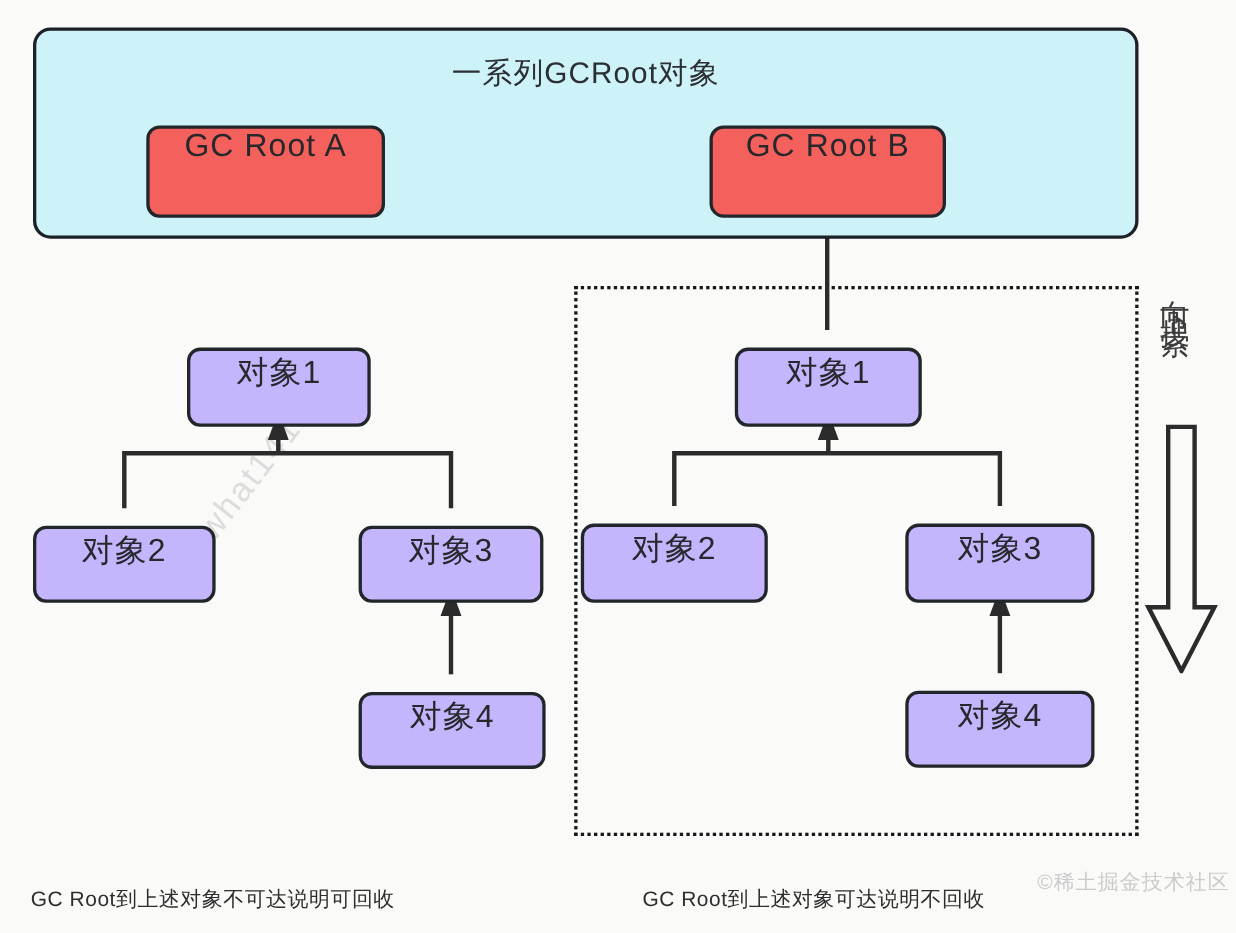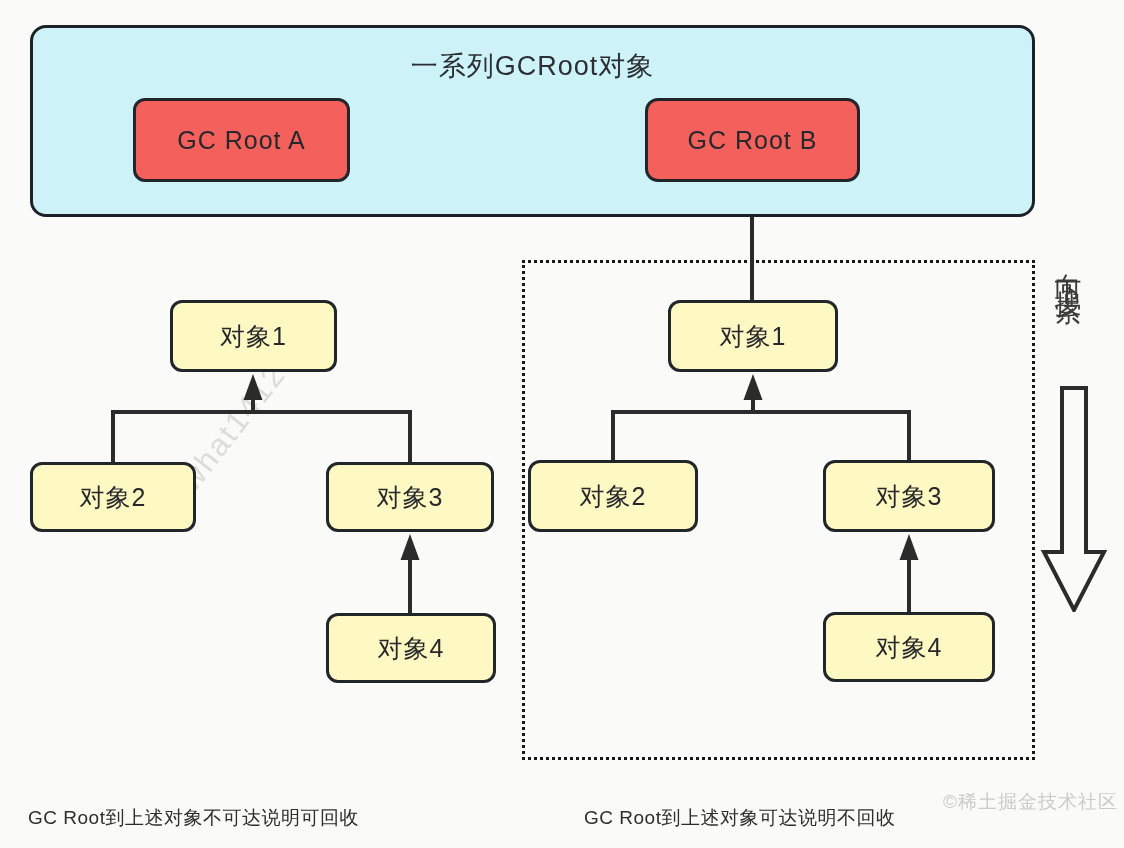--- a/index.html
+++ b/index.html
@@ -20,26 +20,26 @@
     position:absolute; left:30px; top:48px; width:1005px;
     text-align:center; font-size:27px; letter-spacing:1px; color:#2b2f33;
     z-index:2;
   }
   .dotted-region {
     position:absolute; left:522px; top:260px; width:513px; height:500px;
     border:3.5px dotted #17181a; z-index:0;
   }
   
   .node {
-    position:absolute; display:flex; align-items:center; justify-content:center;
+    position:absolute; display:flex; align-items:flex-start; justify-content:center;
     border:3.5px solid #21262b; border-radius:12px; z-index:2;
-    font-size:25px; color:#27282c; letter-spacing:1px;
+    font-size:29px; color:#27282c; letter-spacing:1px;margin-top:16px;
   }
   .red-node   { background:#f4605c; }
-  .green-node { background:#fef9c3; }
+  .green-node { background:#c4b5fd; }
   #gc-root-a { left:133px; top:98px;  width:217px; height:84px; }
   #gc-root-b { left:645px; top:98px;  width:215px; height:84px;border-radius:13px; }
   #l-obj1 { left:170px; top:300px; width:167px; height:72px; }
   #l-obj2 { left:30px;  top:462px; width:166px; height:70px; }
   #l-obj3 { left:326px; top:462px; width:168px; height:70px; }
   #l-obj4 { left:326px; top:613px; width:170px; height:70px; }
   #r-obj1 { left:668px; top:300px; width:170px; height:72px; }
   #r-obj2 { left:528px; top:460px; width:170px; height:72px; }
   #r-obj3 { left:823px; top:460px; width:172px; height:72px; }
   #r-obj4 { left:823px; top:612px; width:172px; height:70px; }

